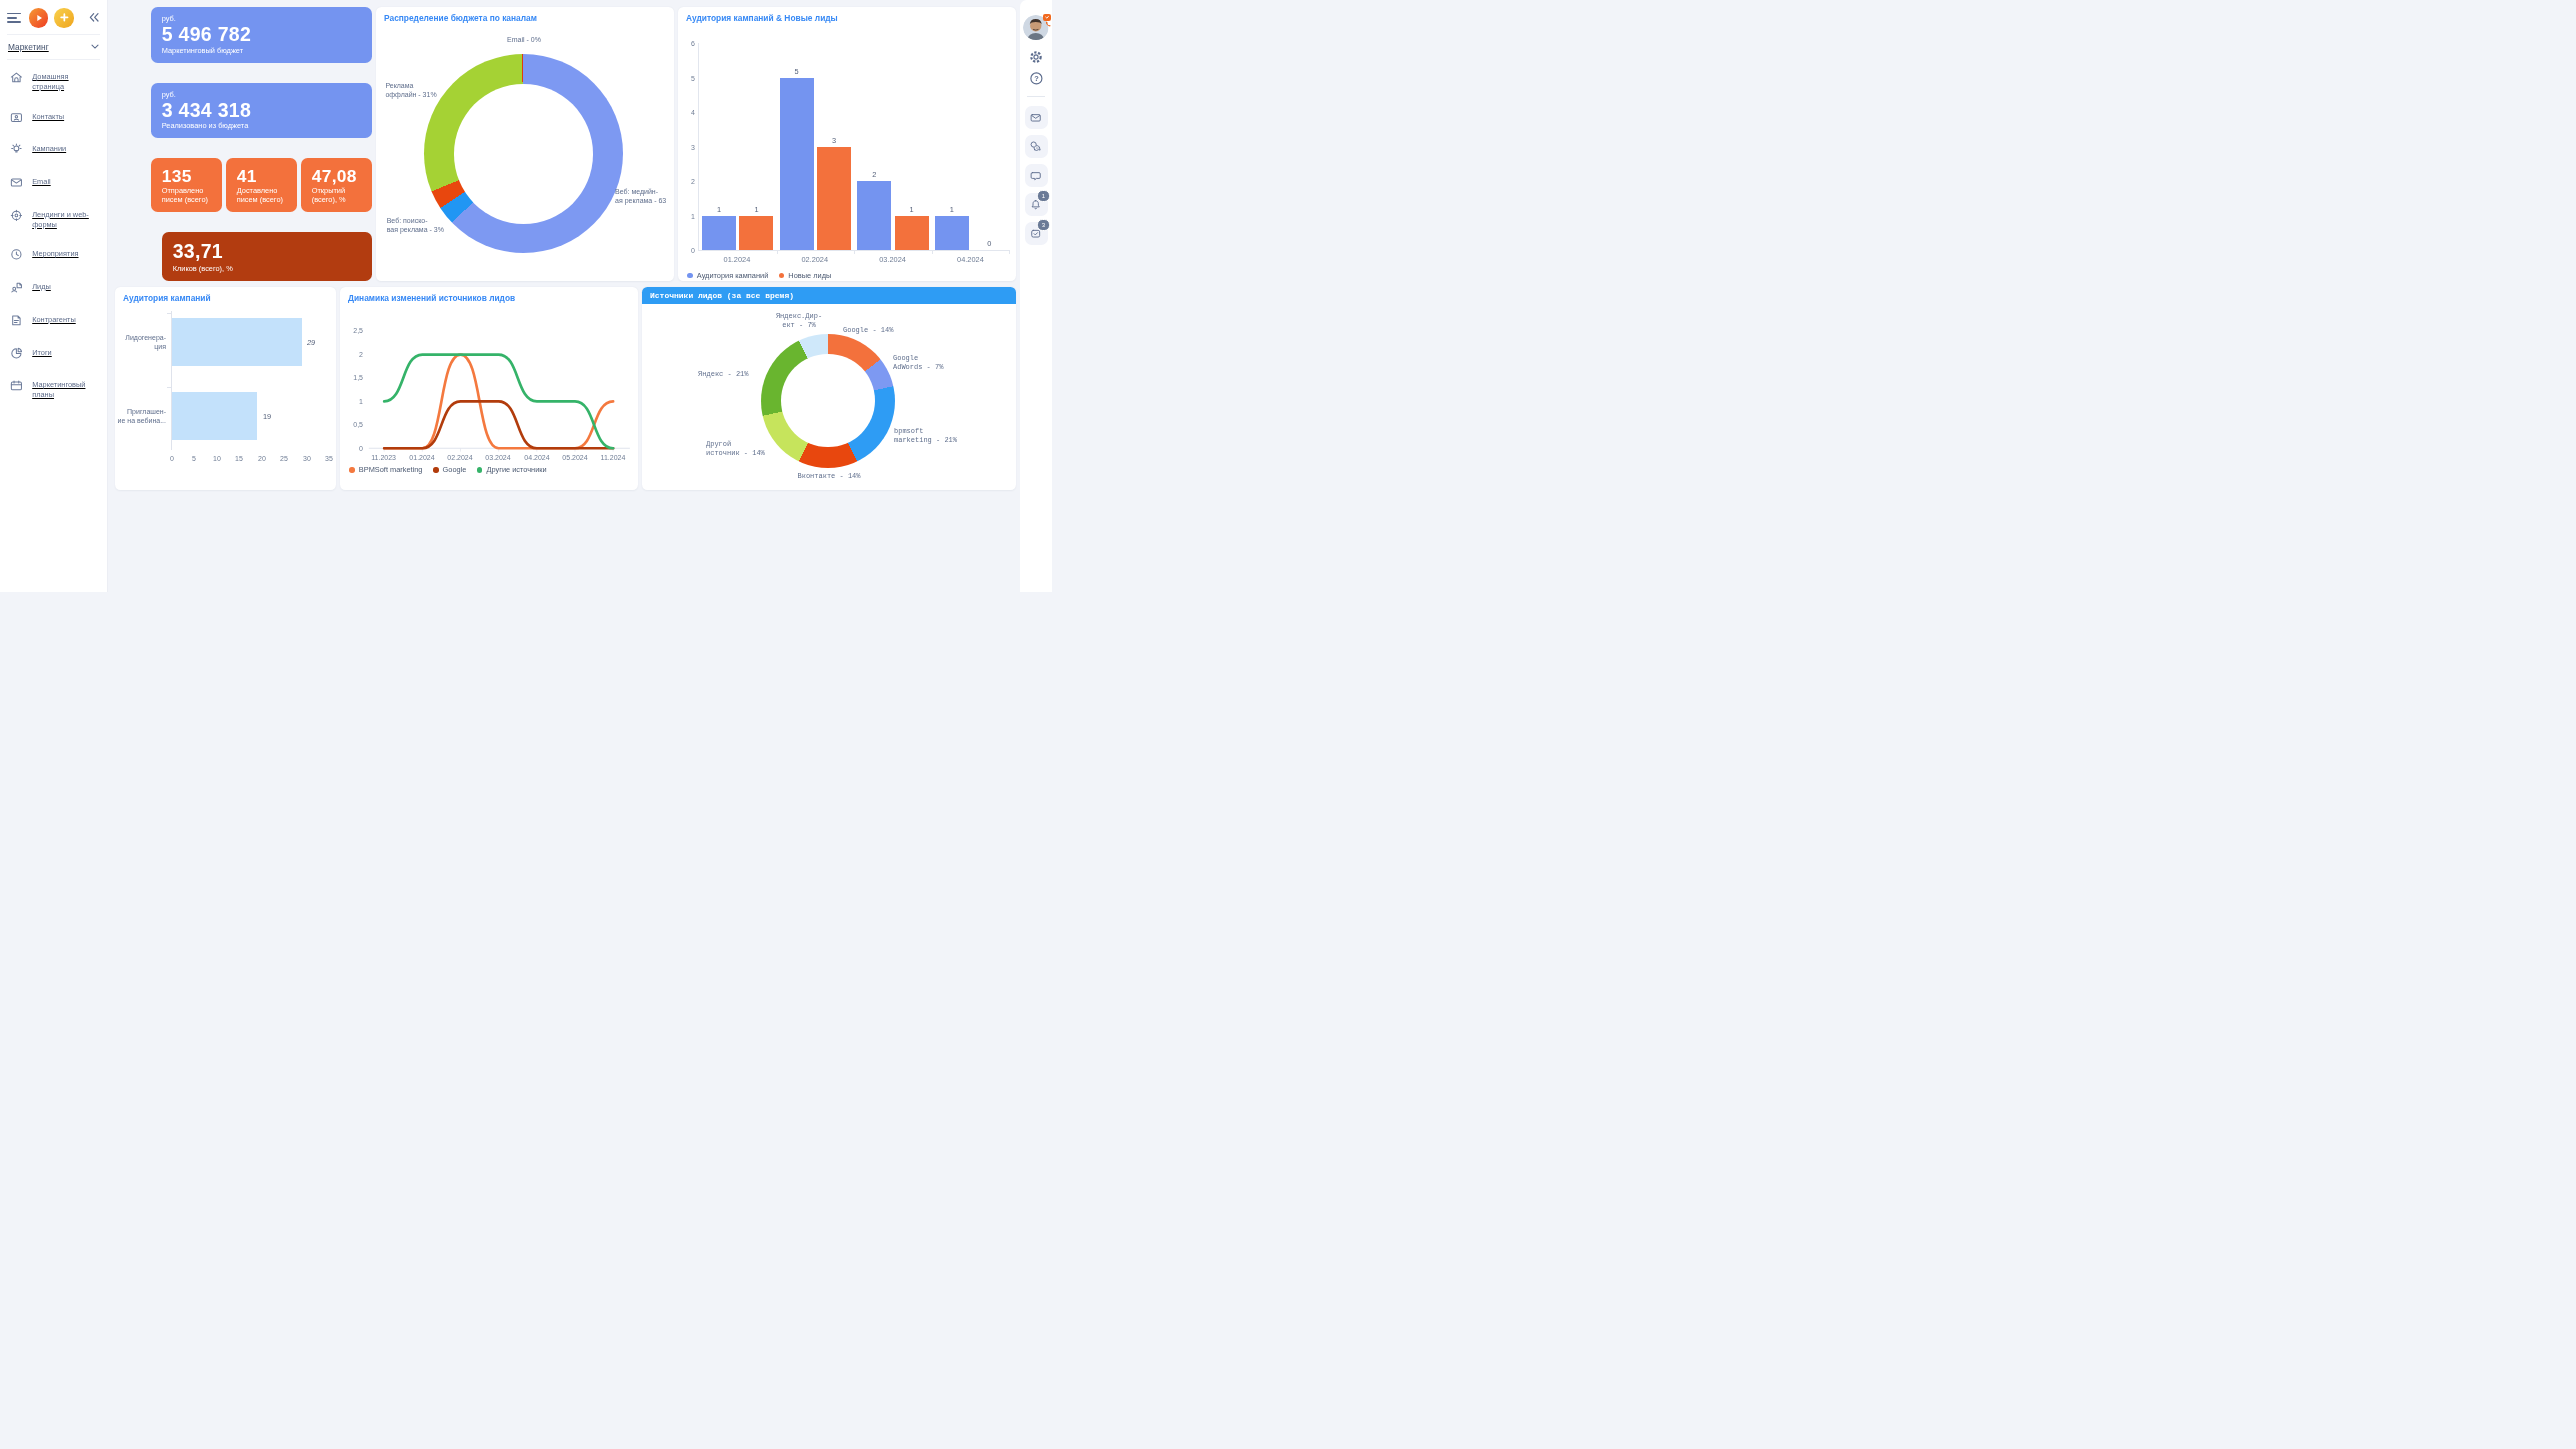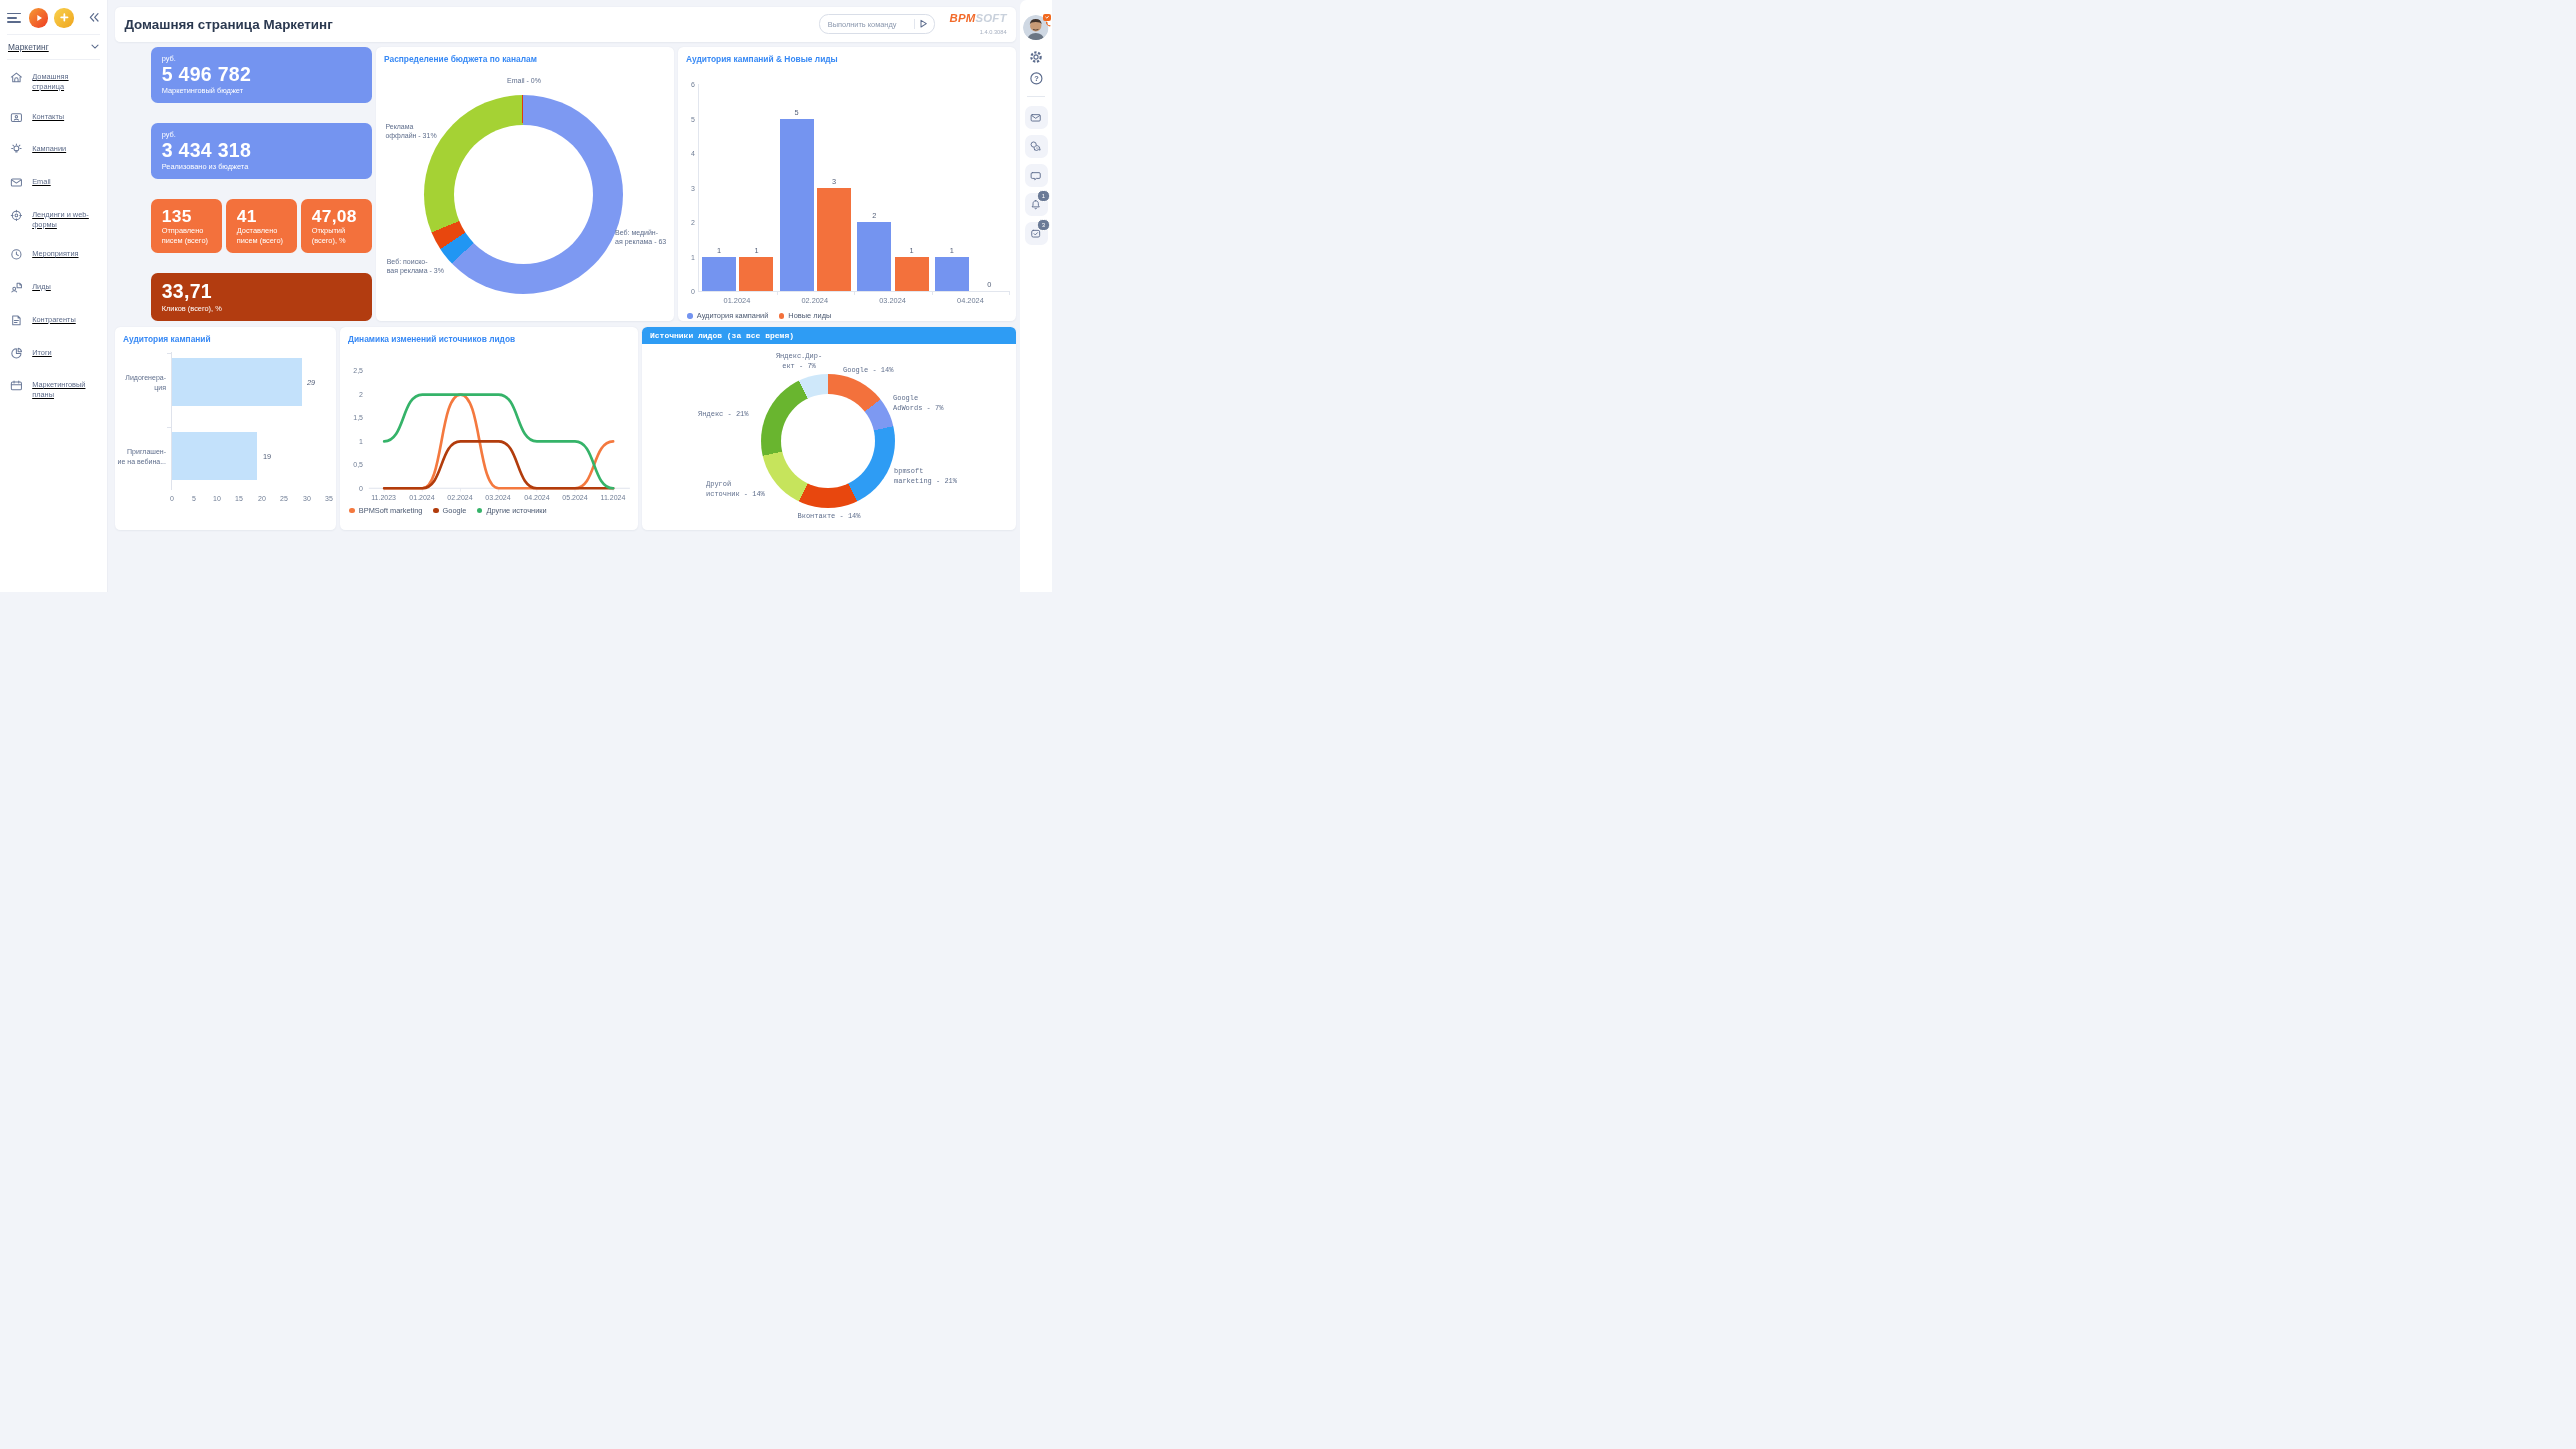--- a/index.html
+++ b/index.html
@@ -58,21 +58,21 @@
   .tile .cur{font-size:7.4px;}
   .tile .val{font-size:19.5px;font-weight:700;letter-spacing:0.3px;line-height:1.15;}
   .tile .cap{font-size:7.4px;line-height:1.3;}
   .t-blue{background:#7494f0;}
   .t1{height:70px;justify-content:center;}
   .t2{height:65px;justify-content:center;}
   .krow{display:flex;gap:4px;height:62px;}
   .t-org{background:#f3713c;flex:1;}
   .t-org .val{font-size:17.4px;}
   .t-org .cap{margin-top:auto;}
-  .t-rust{background:#b23c10;height:84px;}
+  .t-rust{background:#b23c10;height:84px;margin-left:11px;}
   .t-rust .cap{margin-top:auto;}
 
   
   .donut{position:absolute;border-radius:50%;}
   .donut::after{content:"";position:absolute;inset:15%;background:#fff;border-radius:50%;}
   .dlab{position:absolute;font-size:7px;line-height:1.3;color:#5f6e8c;white-space:pre-line;}
 
   
   .c-budget{width:298px;}
   .bud-body{position:relative;height:248px;}
@@ -237,36 +237,20 @@
               <path d="M7.5 4.3 v3.2 M14.5 4.3 v3.2 M3.5 10.2 h15"></path>
             </svg>
           </span>
           <span class="nlabel">Маркетинговый планы</span>
         </div>
       </nav>
   </aside>
 
   <main class="main">
 
-    <header class="hcard">
-      <h1>Домашняя страница Маркетинг</h1>
-      <div class="hright">
-        <div class="cmd">
-          <input placeholder="Выполнить команду" style="">
-          <span class="cmd-sep"></span>
-          <svg width="8.7" height="9.4" viewBox="0 0 13 14" fill="none" stroke="#5b6b8c" stroke-width="1.5" stroke-linejoin="round">
-              <path d="M3 2 v10 l8-5 z"></path>
-            </svg>
-        </div>
-        <div class="logo-col">
-          <div class="logo"><span class="l1">BPM</span><span class="l2">SOFT</span></div>
-          <div class="version">1.4.0.3084</div>
-        </div>
-      </div>
-    </header>
 
     <section class="row1">
 
       <div class="kpis">
         <div class="tile t-blue t1">
           <div class="cur">руб.</div>
           <div class="val">5 496 782</div>
           <div class="cap">Маркетинговый бюджет</div>
         </div>
         <div class="tile t-blue t2">

